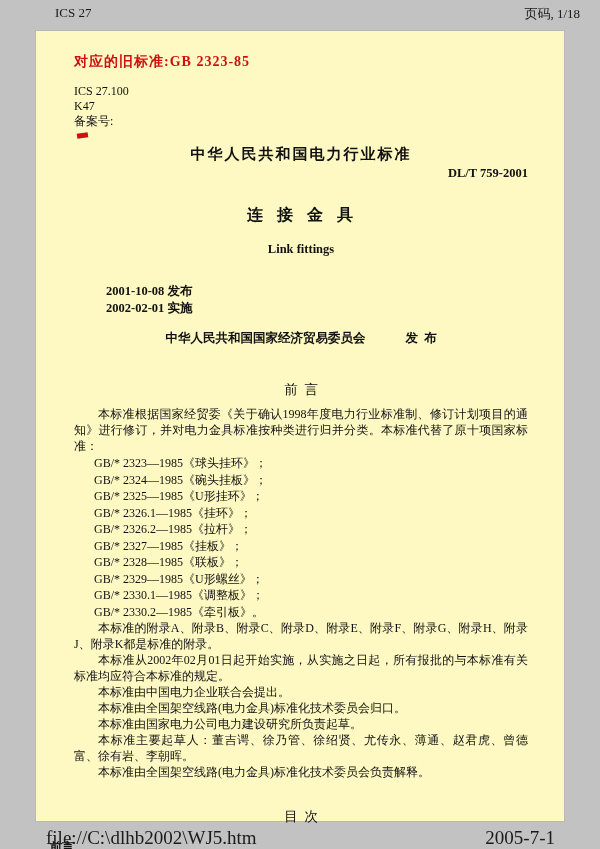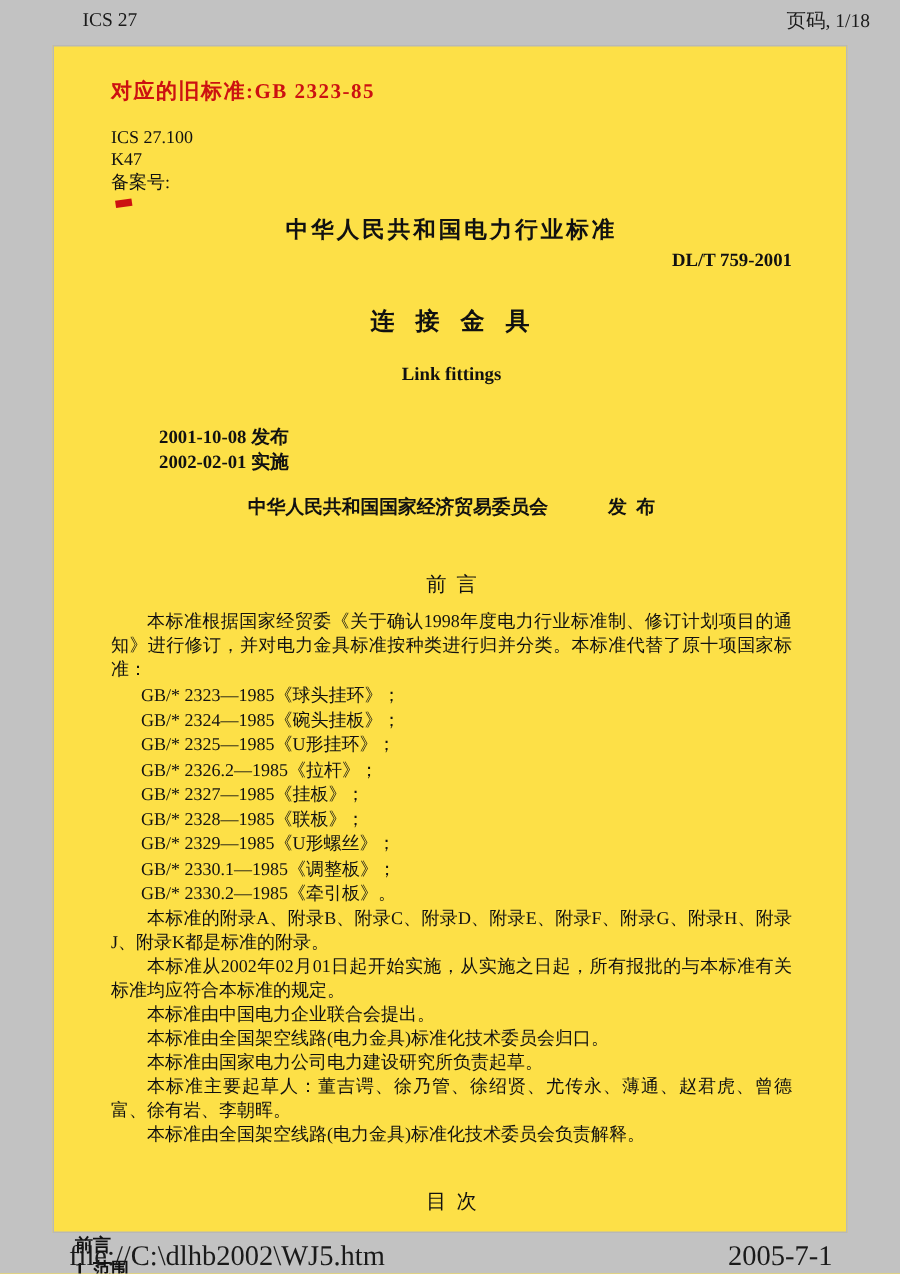--- a/index.html
+++ b/index.html
@@ -19,21 +19,21 @@
   }
   .viewer-footer {
     position: absolute; bottom: 0; left: 0; right: 0; height: 24px;
     display: flex; justify-content: space-between; align-items: flex-start;
     padding: 2px 45px 0 46px; box-sizing: border-box;
     font-size: 19px; color: #1a1a1a;
   }
   .page {
     position: absolute; left: 35px; top: 30px;
     width: 530px; height: 792px;
-    background: #fde047;
+    background: #fef9c3;
     border: 1px solid #b8b8b8;
     box-sizing: border-box;
     padding: 20px 36px 0 38px;
     font-size: 12px;
     line-height: 1.35;
   }
   .red-note {
     color: #cc1111;
     font-size: 14px;
     font-weight: bold;
@@ -118,20 +118,21 @@
   </div>
 
   <div class="section-title">前  言</div>
 
   <p class="body-text indent">本标准根据国家经贸委《关于确认1998年度电力行业标准制、修订计划项目的通知》进行修订，并对电力金具标准按种类进行归并分类。本标准代替了原十项国家标准：</p>
 
   <div class="standards-list">
     <div>GB/* 2323—1985《球头挂环》；</div>
     <div>GB/* 2324—1985《碗头挂板》；</div>
     <div>GB/* 2325—1985《U形挂环》；</div>
+    <div>GB/* 2326.1—1985《挂环》；</div>
     <div>GB/* 2326.2—1985《拉杆》；</div>
     <div>GB/* 2327—1985《挂板》；</div>
     <div>GB/* 2328—1985《联板》；</div>
     <div>GB/* 2329—1985《U形螺丝》；</div>
     <div>GB/* 2330.1—1985《调整板》；</div>
     <div>GB/* 2330.2—1985《牵引板》。</div>
   </div>
 
   <p class="para">本标准的附录A、附录B、附录C、附录D、附录E、附录F、附录G、附录H、附录J、附录K都是标准的附录。</p>
   <p class="para">本标准从2002年02月01日起开始实施，从实施之日起，所有报批的与本标准有关标准均应符合本标准的规定。</p>

